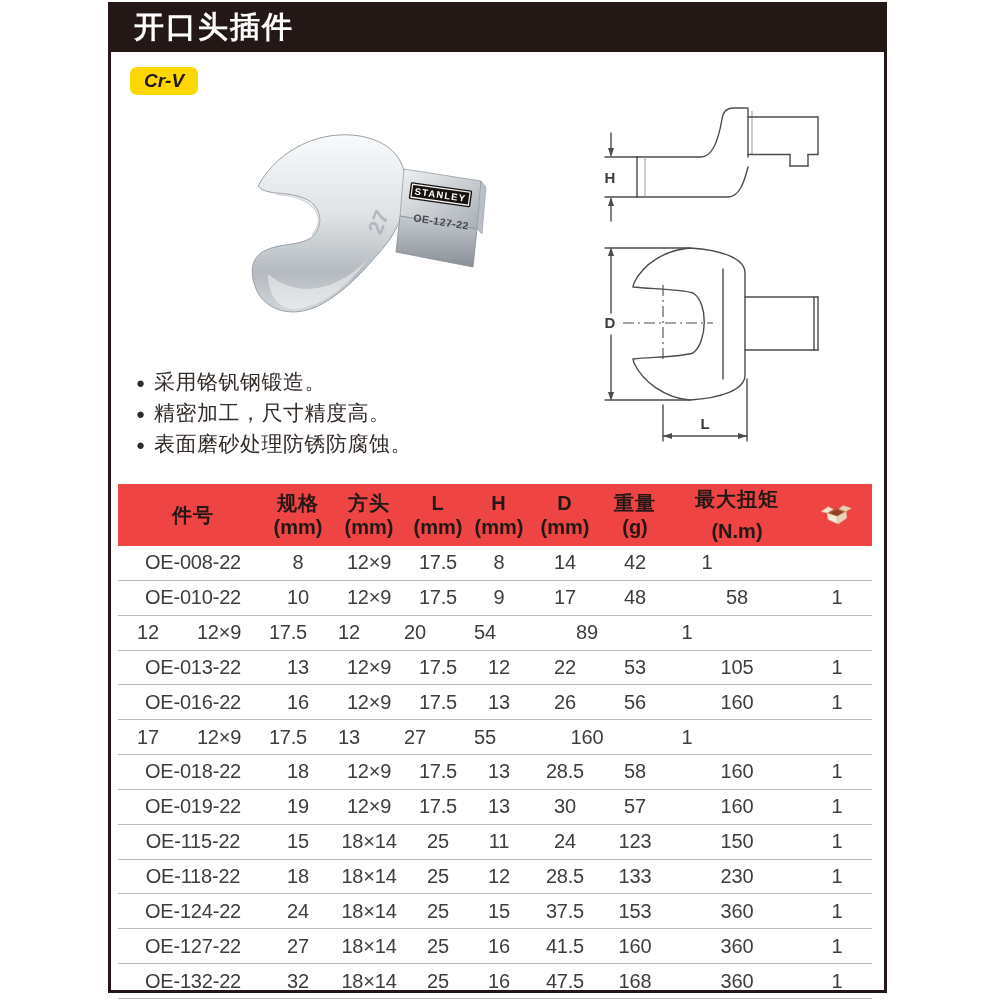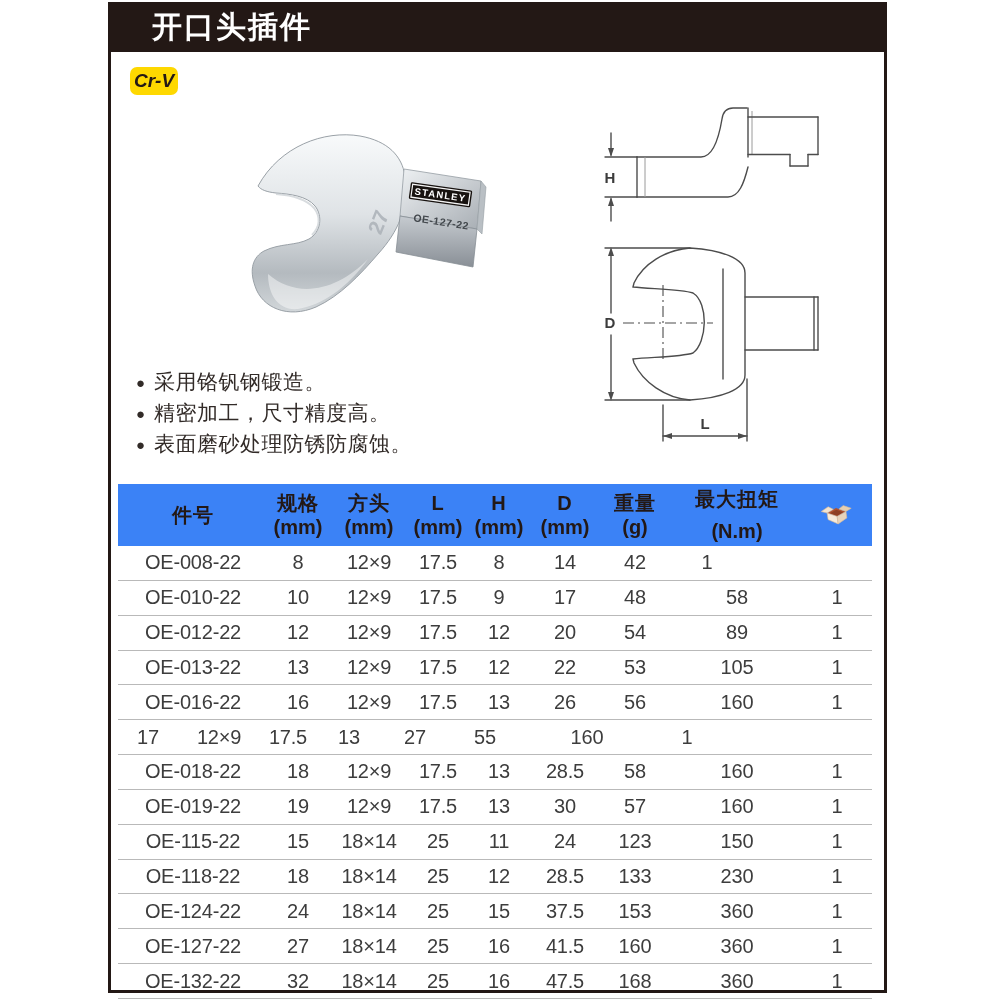--- a/index.html
+++ b/index.html
@@ -7,35 +7,35 @@
   .abs{position:absolute;}
 
   
   .border{background:#231815;}
   #border-left{left:108px;top:50px;width:3px;height:943px;}
   #border-right{left:884px;top:50px;width:3px;height:943px;}
   #border-bottom{left:108px;top:990px;width:779px;height:3px;}
 
   
   #header-bar{left:108px;top:2px;width:779px;height:50px;background:#231815;display:flex;align-items:center;}
-  #page-title{color:#ffffff;font-size:30px;font-weight:700;letter-spacing:2px;padding-left:44px;line-height:50px;}
-
-  
-  #crv-badge{left:130px;top:67px;width:48px;height:28px;background:#fed800;border-radius:7px;
+  #page-title{color:#ffffff;font-size:30px;font-weight:700;letter-spacing:2px;padding-left:26px;line-height:50px;}
+
+  
+  #crv-badge{left:130px;top:67px;width:68px;height:28px;background:#fed800;border-radius:7px;
     display:flex;align-items:center;justify-content:center;font-style:italic;font-weight:700;
     font-size:19px;color:#231815;}
 
   
   #feature-list{left:136px;top:368px;width:430px;}
   .bullet{display:flex;align-items:flex-start;height:31px;font-size:21px;color:#322b28;letter-spacing:.5px;}
   .bullet .dot{width:18px;font-size:15px;line-height:29px;color:#322b28;}
 
   
   #spec-table{left:118px;top:484px;width:754px;}
-  #table-header{display:flex;background:#3b82f6;height:62px;}
+  #table-header{display:flex;background:#ef4444;height:62px;}
   .hcell{display:flex;flex-direction:column;align-items:center;justify-content:center;color:#231815;line-height:1.2;}
   .hcell .hlabel{font-size:20px;font-weight:600;letter-spacing:1px;}
   .hcell .hunit{font-size:20px;font-weight:600;}
   .trow{display:flex;height:33.85px;border-bottom:1px solid #b9b9b9;}
   .tcell{display:flex;align-items:center;justify-content:center;font-size:20px;color:#3d3d3d;letter-spacing:-.2px;}
   .c0{width:150px;} .c1{width:60px;} .c2{width:82px;} .c3{width:56px;} .c4{width:66px;}
   .c5{width:66px;} .c6{width:74px;} .c7{width:130px;gap:8px;} .c8{width:70px;}
 
   
   .dline{stroke:#4c4c4c;stroke-width:1.4;fill:none;stroke-linecap:round;}
@@ -229,21 +229,20 @@
         <div class="tcell c1">10</div>
         <div class="tcell c2">12×9</div>
         <div class="tcell c3">17.5</div>
         <div class="tcell c4">9</div>
         <div class="tcell c5">17</div>
         <div class="tcell c6">48</div>
         <div class="tcell c7">58</div>
         <div class="tcell c8">1</div>
       </div>
       <div class="trow">
-        <div class="tcell c0">OE-012-22</div>
         <div class="tcell c1">12</div>
         <div class="tcell c2">12×9</div>
         <div class="tcell c3">17.5</div>
         <div class="tcell c4">12</div>
         <div class="tcell c5">20</div>
         <div class="tcell c6">54</div>
         <div class="tcell c7">89</div>
         <div class="tcell c8">1</div>
       </div>
       <div class="trow">

